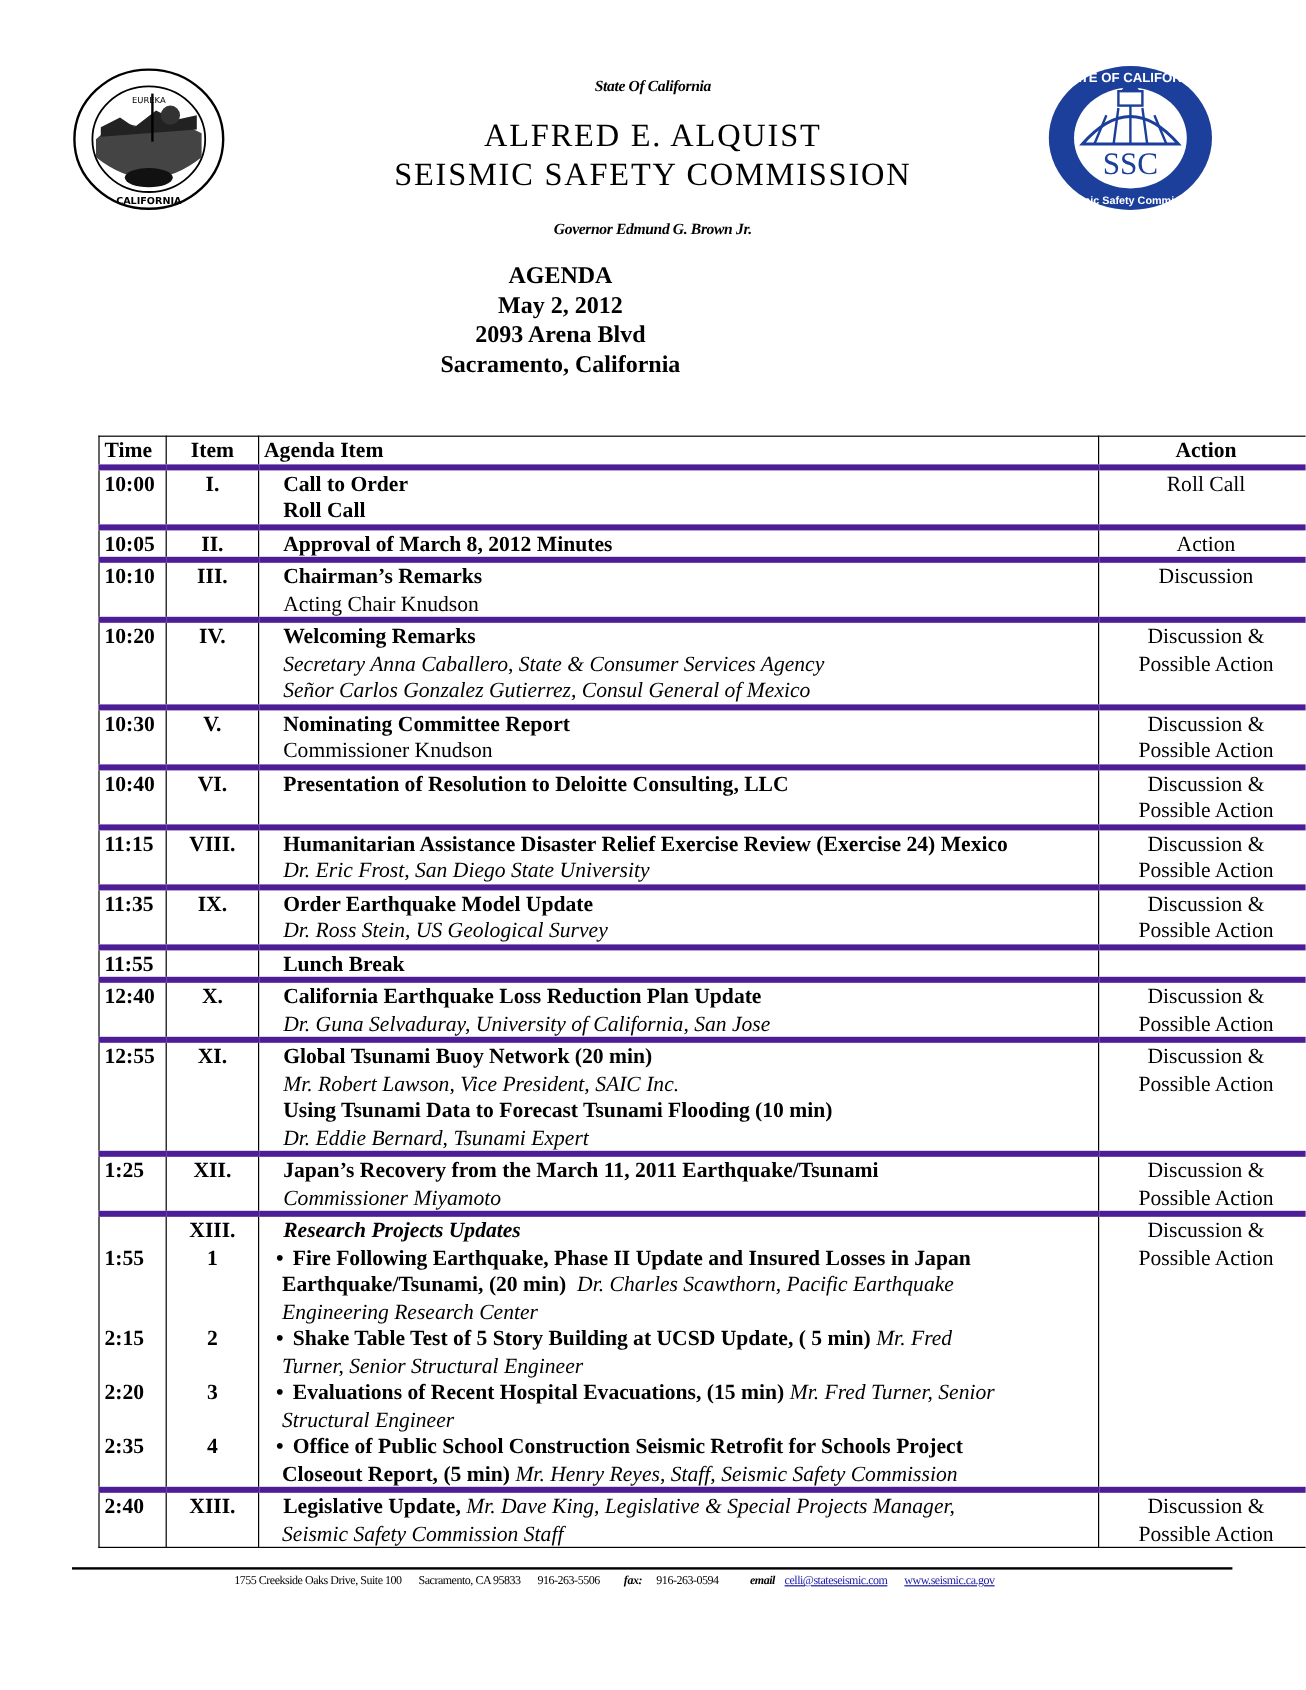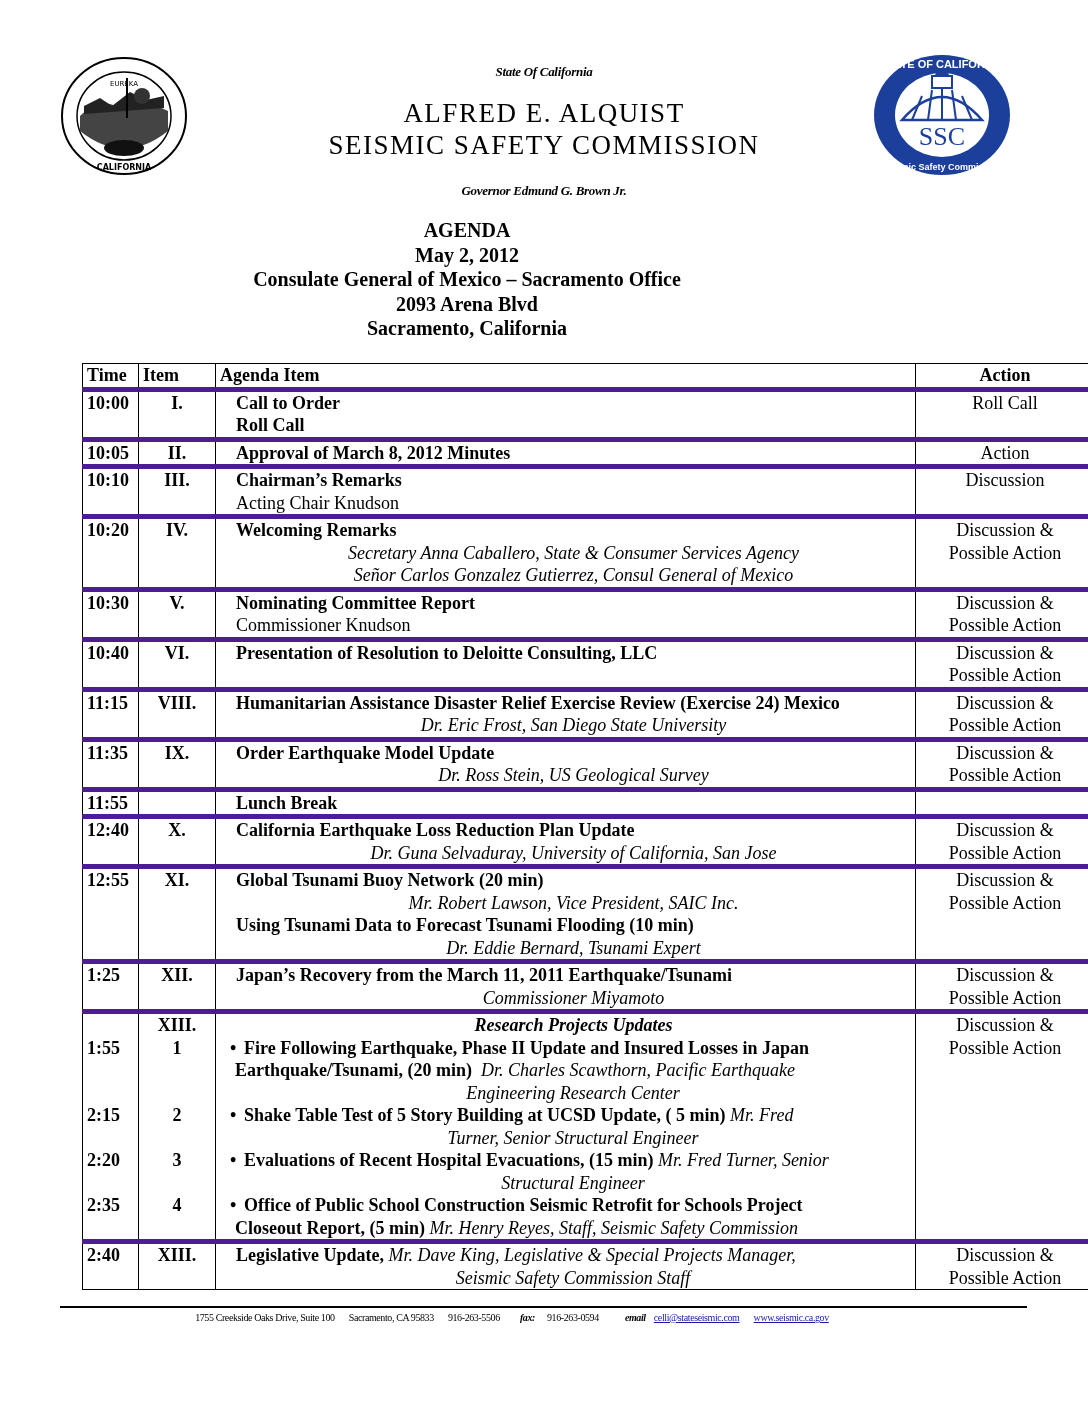--- a/index.html
+++ b/index.html
@@ -21,27 +21,27 @@
   table.agenda {
     position: absolute; left: 46px; top: 363px; width: 1013px;
     border-collapse: collapse; font-size: 18px; margin-left: 36px;
   }
   table.agenda td, table.agenda th {
     border: 1.5px solid #000; padding: 0 4px; vertical-align: top; line-height: 22.5px;
   }
   table.agenda tr.sep td { border-top: 5px solid #4c1d95; }
   th { font-weight: bold; text-align: left; }
   th.c-time { width: 47px; }
-  th.c-item { width: 68px; }
+  th.c-item { width: 68px; text-align: center; }
   th.c-action { width: 170px; text-align: center; }
   td.time { font-weight: bold; }
   td.item { font-weight: bold; text-align: center; }
   td.action { text-align: center; vertical-align: middle; }
   .b { font-weight: bold; }
-  .i { font-style: italic; text-align: center; }
+  .i { font-style: italic; }
   .ind { padding-left: 16px; }
   .bul { padding-left: 10px; text-indent: -0px; }
   .bul::before { content: "\2022"; display: inline-block; width: 14px; font-weight: bold; }
   .cont { padding-left: 15px; }
   .stack div { line-height: 22.5px; }
   .gap { height: 22.5px; }
 
   .footer-rule { position: absolute; left: 60px; top: 1306px; width: 967px; height: 0; border-top: 2px solid #000; }
   .footer { position: absolute; left: 0; top: 1312px; width: 1024px; text-align: center; font-size: 10px; letter-spacing: -0.4px; }
   .footer span { margin: 0 6px; }
@@ -80,21 +80,20 @@
 </div>
 
 <div class="hdr state">State Of California</div>
 <div class="hdr title1">ALFRED E. ALQUIST</div>
 <div class="hdr title2">SEISMIC SAFETY COMMISSION</div>
 <div class="hdr gov">Governor Edmund G. Brown Jr.</div>
 
 <div class="agenda-block">
   <div>AGENDA</div>
   <div>May 2, 2012</div>
-  <div>Consulate General of Mexico – Sacramento Office</div>
   <div>2093 Arena Blvd</div>
   <div>Sacramento, California</div>
 </div>
 
 <table class="agenda">
   <tbody>
       <tr>
     <th class="c-time">Time</th>
     <th class="c-item">Item</th>
     <th>Agenda Item</th>

